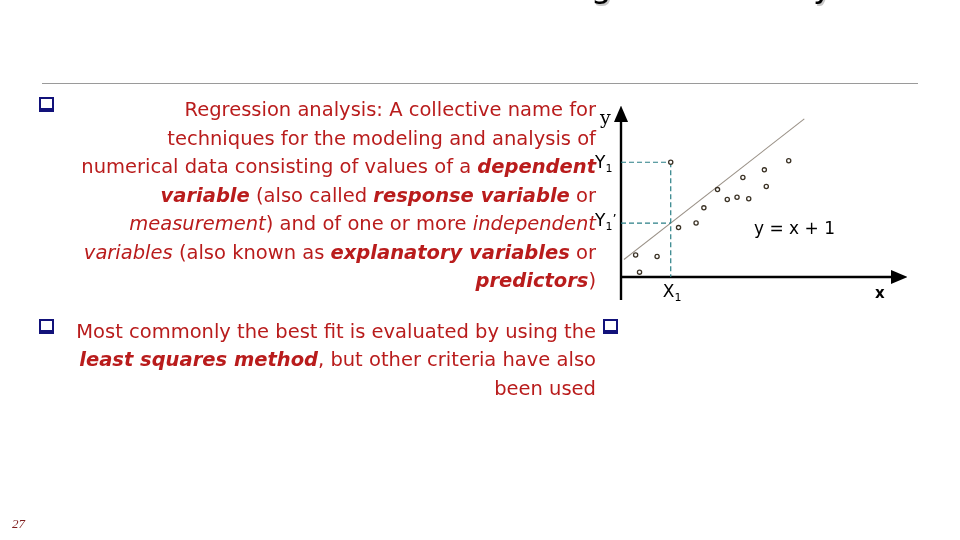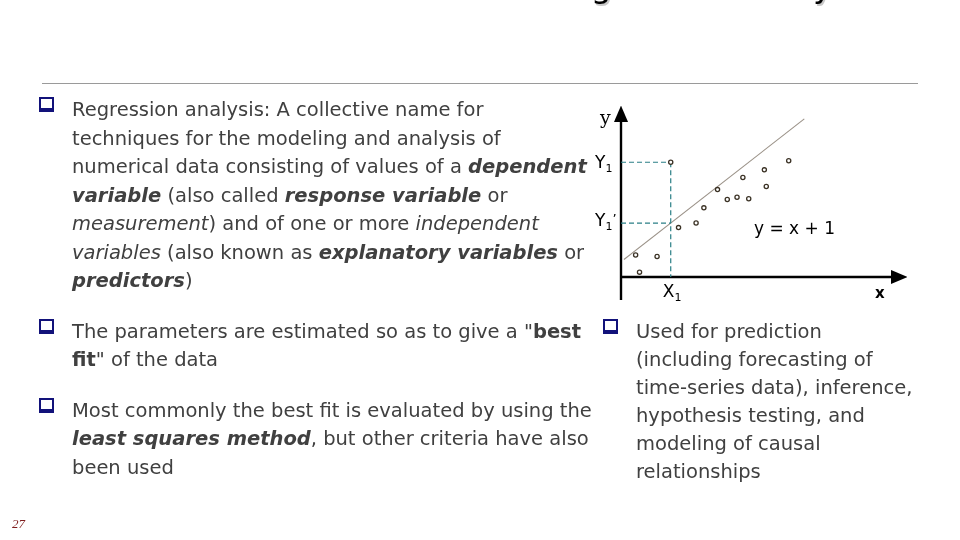--- a/index.html
+++ b/index.html
@@ -54,21 +54,22 @@
     width: 320px;
   }
 
   
   .bullet {
     position: relative;
     display: block;
     padding-left: 36px;
     font-size: 19.5px;
     line-height: 28.5px;
-    color: #404040;
+    color: #b91c1c;
+    text-align: right;
   }
   .bullet + .bullet { margin-top: 22px; }
 
   .bullet-marker {
     position: absolute;
     left: 3px;
     top: 1px;
     width: 15px;
     height: 15px;
     border: 2px solid #12127a;
@@ -116,24 +117,20 @@
 
 <div class="title-divider"></div>
 
 <div class="col-left">
 
   <div class="bullet">
     <span class="bullet-marker"></span>
     <span class="bullet-text"><span>Regression analysis: A collective name for techniques for the modeling and analysis of numerical data consisting of values of a </span><span style="font-weight: bold; font-style: italic;">dependent variable</span><span> (also called </span><span style="font-weight: bold; font-style: italic;">response variable</span><span> or </span><span style="font-style: italic;">measurement</span><span>) and of one or more </span><span style="font-style: italic;">independent variables</span><span> (also known as </span><span style="font-weight: bold; font-style: italic;">explanatory variables</span><span> or </span><span style="font-weight: bold; font-style: italic;">predictors</span><span>)</span></span>
   </div>
 
-  <div class="bullet">
-    <span class="bullet-marker"></span>
-    <span class="bullet-text"><span>The parameters are estimated so as to give a "</span><span style="font-weight: bold;">best fit</span><span>" of the data</span></span>
-  </div>
 
   <div class="bullet">
     <span class="bullet-marker"></span>
     <span class="bullet-text"><span>Most commonly the best fit is evaluated by using the </span><span style="font-weight: bold; font-style: italic;">least squares method</span><span>, but other criteria have also been used</span></span>
   </div>
 
 </div>
 
 <div class="chart">
   <svg id="chart-svg" width="360" height="215" viewBox="0 0 360 215">
@@ -168,17 +165,16 @@
       <text x="5" y="68.24" font-size="17" fill="#000" font-family="&quot;DejaVu Sans&quot;, &quot;Liberation Sans&quot;, sans-serif">Y<tspan font-size="11" dy="4">1</tspan></text>
       <text x="5" y="126.04" font-size="17" fill="#000" font-family="&quot;DejaVu Sans&quot;, &quot;Liberation Sans&quot;, sans-serif">Y<tspan font-size="11" dy="4">1</tspan><tspan font-size="13" dy="-7">’</tspan></text>
       <text x="72.725" y="197" font-size="17" fill="#000" font-family="&quot;DejaVu Sans&quot;, &quot;Liberation Sans&quot;, sans-serif">X<tspan font-size="11" dy="4">1</tspan></text>
       <text x="164" y="134" font-size="17" fill="#000" font-family="&quot;DejaVu Sans&quot;, &quot;Liberation Sans&quot;, sans-serif">y = x + 1</text>
     </svg>
 </div>
 
 <div class="col-right-text">
   <div class="bullet">
     <span class="bullet-marker"></span>
-    <span class="bullet-text"><span>Used for prediction (including forecasting of time-series data), inference, hypothesis testing, and modeling of causal relationships</span></span>
   </div>
 </div>
 
 <div class="page-number">27</div>
 
 </body></html>

